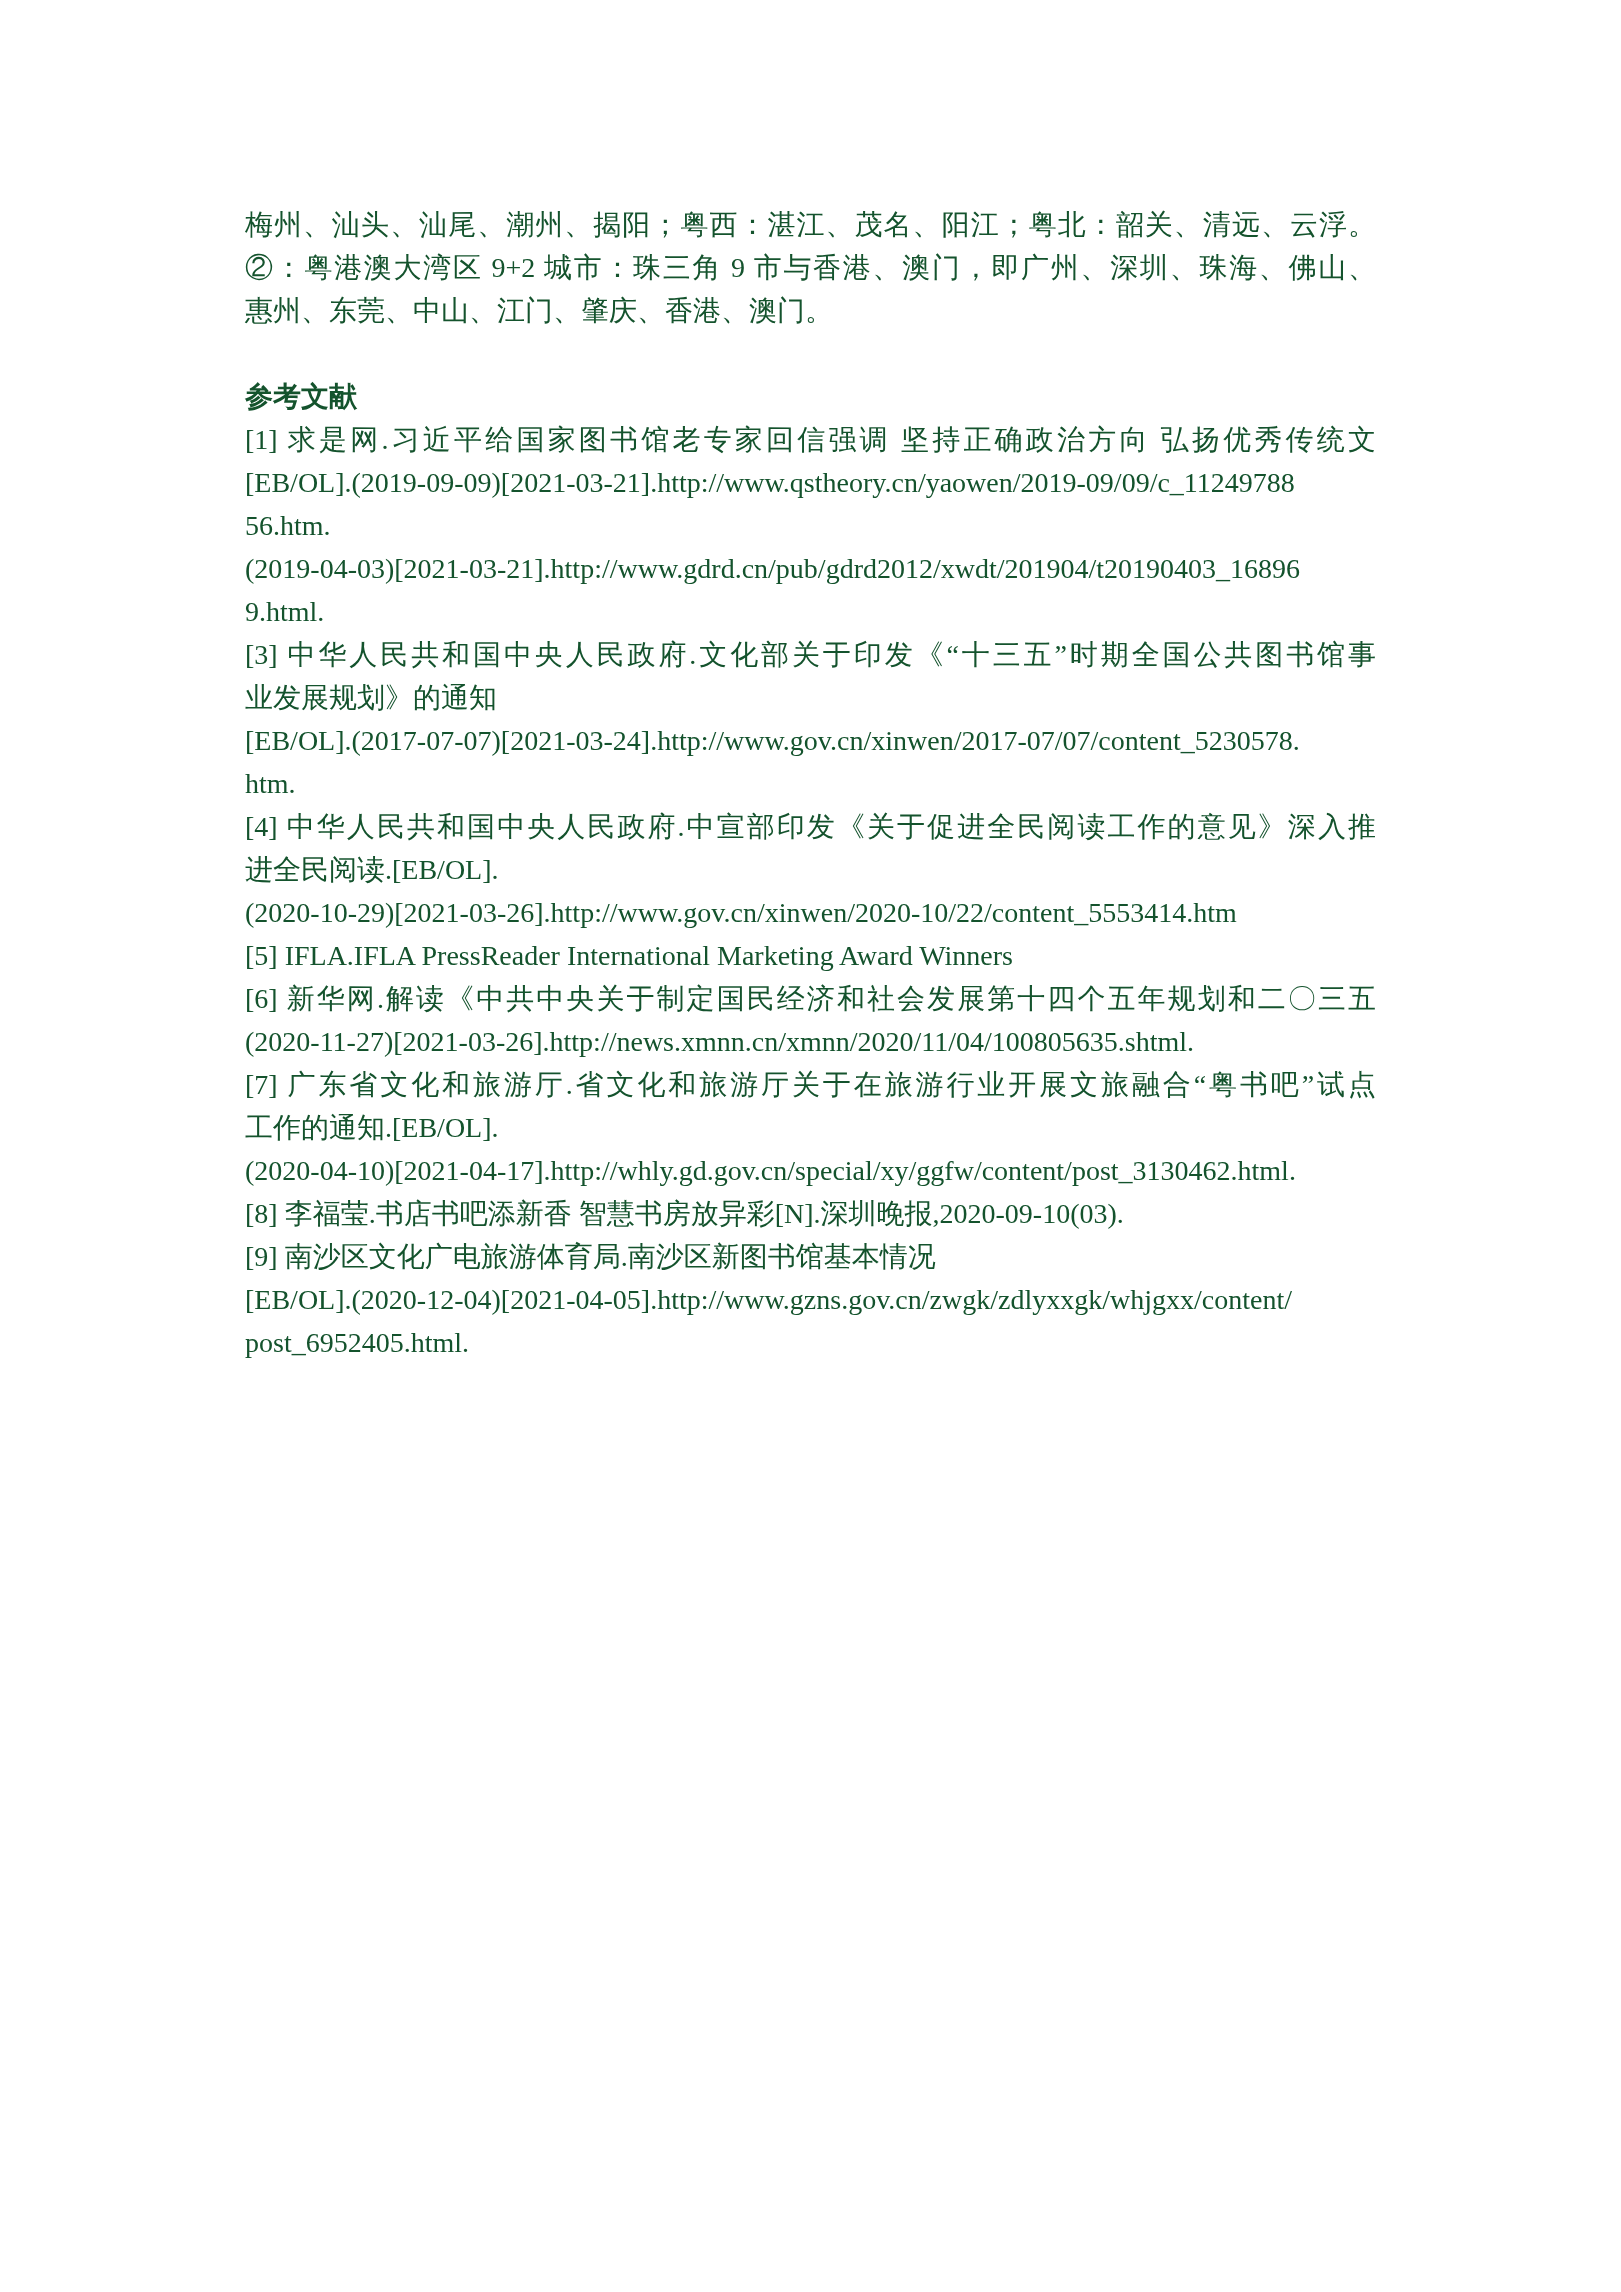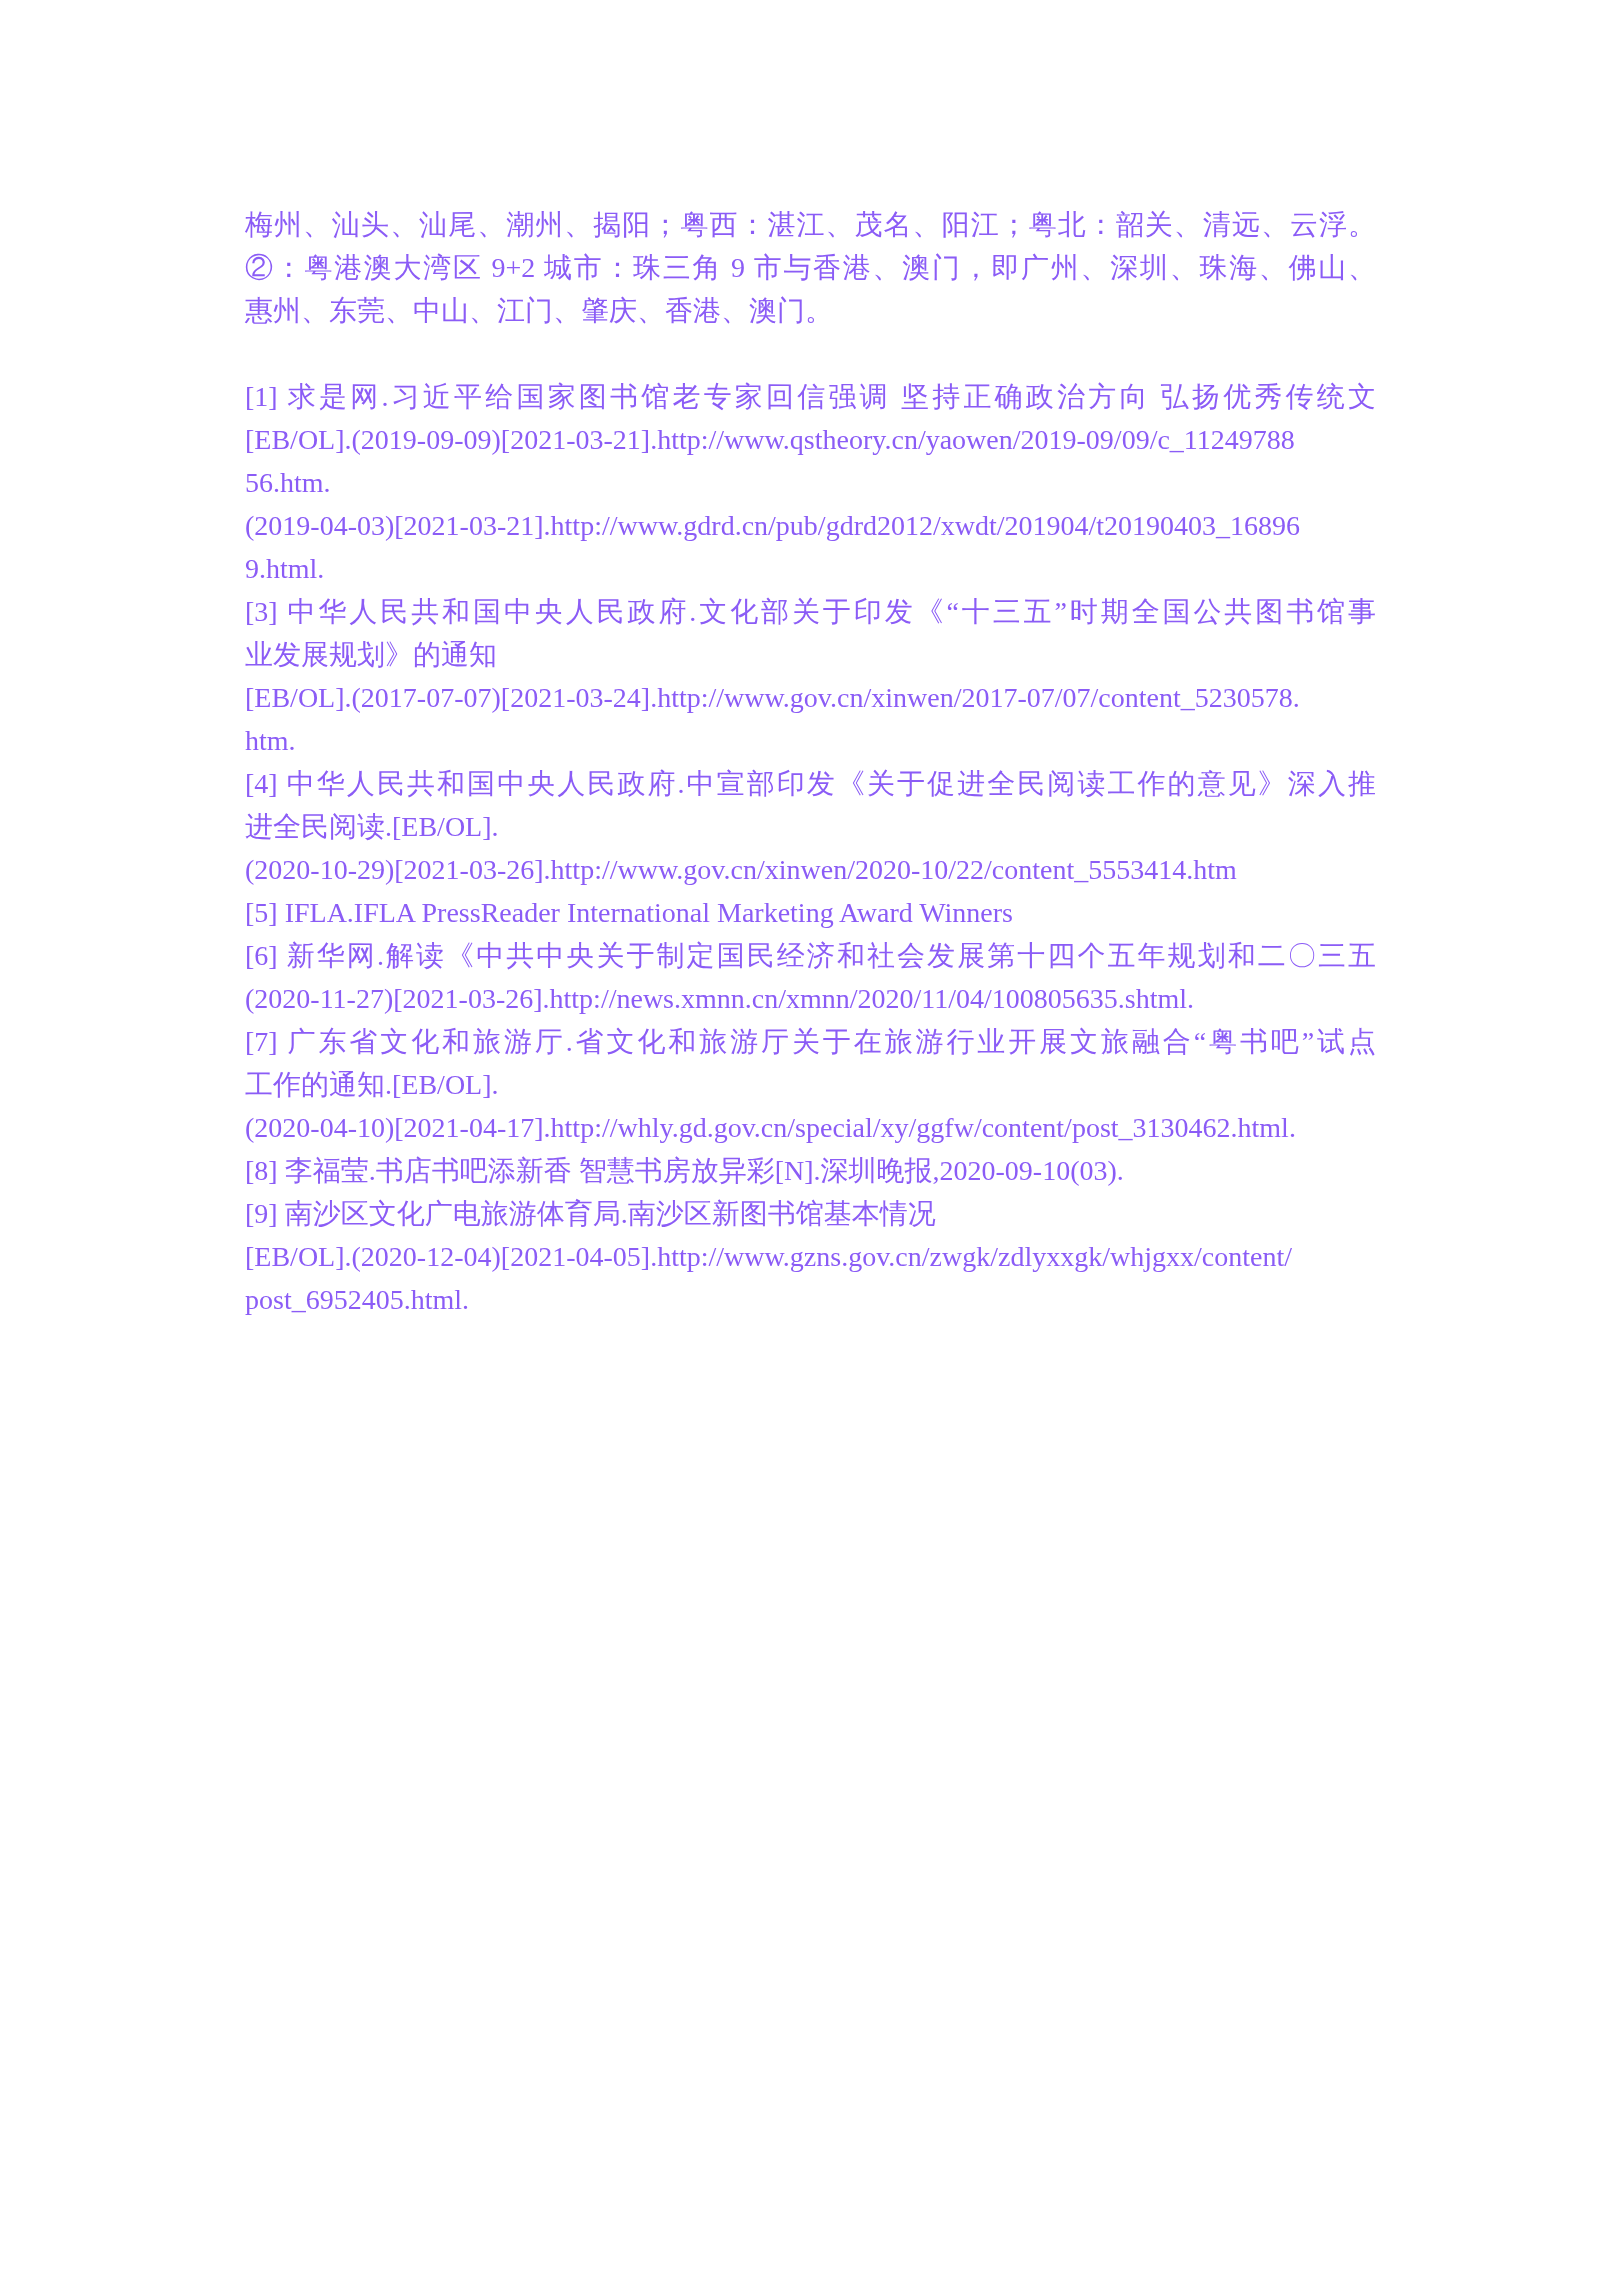--- a/index.html
+++ b/index.html
@@ -5,21 +5,21 @@
   html, body {
     margin: 0;
     padding: 0;
     background: #ffffff;
   }
   .page {
     position: relative;
     width: 1621px;
     height: 2293px;
     background: #ffffff;
-    color: #8b5cf6;
+    color: #14532d;
     font-family: "Liberation Serif", "DejaVu Serif", serif;
     overflow: hidden;
   }
   .content {
     position: absolute;
     left: 245px;
     top: 203px;
     width: 1131px;
   }
   .line {
@@ -50,20 +50,21 @@
 
 <div class="page">
   <div class="content">
 
     <p class="line jfull">梅州、汕头、汕尾、潮州、揭阳；粤西：湛江、茂名、阳江；粤北：韶关、清远、云浮。</p>
     <p class="line jfull">②：粤港澳大湾区 9+2 城市：珠三角 9 市与香港、澳门，即广州、深圳、珠海、佛山、</p>
     <p class="line">惠州、东莞、中山、江门、肇庆、香港、澳门。</p>
 
     <div class="line blank"></div>
 
+    <h2 class="line heading">参考文献</h2>
 
     <p class="line jfull">[1] 求是网.习近平给国家图书馆老专家回信强调 坚持正确政治方向 弘扬优秀传统文</p>
     <p class="line">[EB/OL].(2019-09-09)[2021-03-21].http://www.qstheory.cn/yaowen/2019-09/09/c_11249788</p>
     <p class="line">56.htm.</p>
 
     <p class="line">(2019-04-03)[2021-03-21].http://www.gdrd.cn/pub/gdrd2012/xwdt/201904/t20190403_16896</p>
     <p class="line">9.html.</p>
 
     <p class="line jfull">[3] 中华人民共和国中央人民政府.文化部关于印发《“十三五”时期全国公共图书馆事</p>
     <p class="line">业发展规划》的通知</p>

